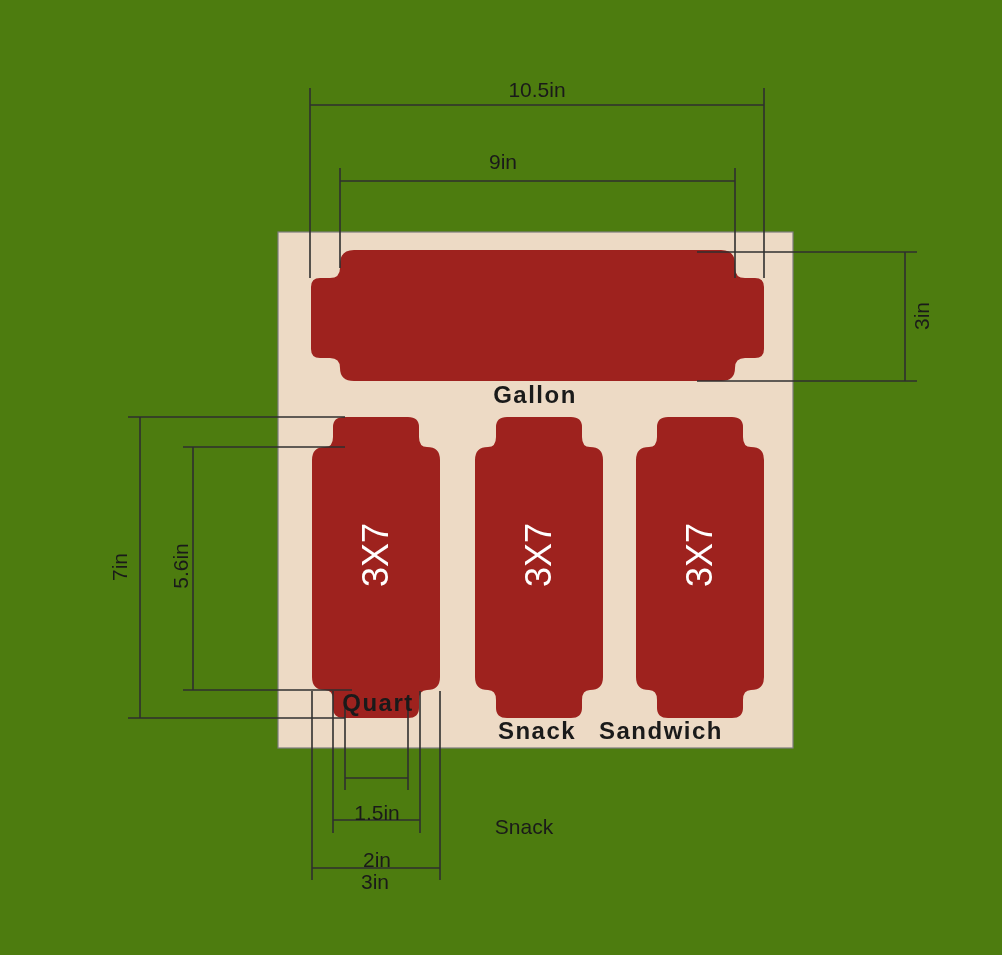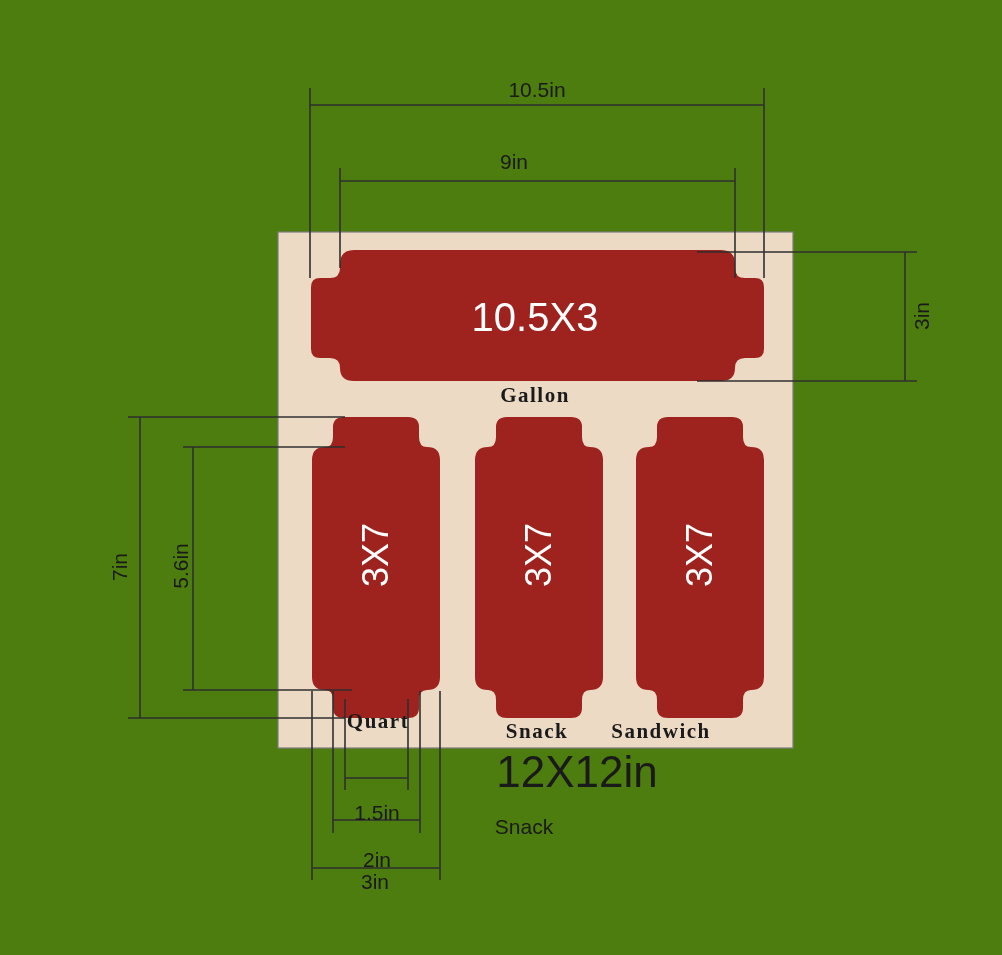--- a/index.html
+++ b/index.html
@@ -18,23 +18,23 @@
     color:#1a1a1a;
     font-size:21px;
     line-height:1;
   }
   .lbl.rot{transform:translate(-50%,-50%) rotate(-90deg);}
   .lbl.white{color:#ffffff;}
   .lbl.big{font-size:44px;}
   .lbl.size-h{font-size:40px;}
   .lbl.size-v{font-size:36px;transform:translate(-50%,-50%) rotate(-90deg);}
   .lbl.pocket-name{
-    font-family:Liberation Serif, serif;
+    font-family:Liberation Sans, sans-serif;
     font-weight:bold;
-    font-size:21px;
+    font-size:24px;
     letter-spacing:1.5px;
   }
 </style>
 </head>
 <body>
 
 <div id="stage">
 
   <svg id="diagram-svg" width="1002" height="955" viewBox="0 0 1002 955">
 
@@ -85,34 +85,32 @@
       <path d="M905,252 V381"></path>
       <path d="M140,417 V718"></path>
       <path d="M193,447 V690"></path>
       <path d="M345,778 H408"></path>
       <path d="M333,820 H420"></path>
       <path d="M312,868 H440"></path>
     </g>
   </svg>
 
   <div class="lbl" style="left:537px;top:89px">10.5in</div>
-  <div class="lbl" style="left:514px;top:161px">9in</div>
+  <div class="lbl" style="left:503px;top:161px">9in</div>
   <div class="lbl rot" style="left:921px;top:316px">3in</div>
   <div class="lbl rot" style="left:119px;top:567px">7in</div>
   <div class="lbl rot" style="left:180px;top:566px">5.6in</div>
   <div class="lbl" style="left:377px;top:812px">1.5in</div>
   <div class="lbl" style="left:377px;top:859px">2in</div>
   <div class="lbl" style="left:375px;top:881px">3in</div>
 
-  <div class="lbl white size-h" style="left:535px;top:317px">10.5X3</div>
   <div class="lbl white size-v" style="left:376px;top:555px">3X7</div>
   <div class="lbl white size-v" style="left:539px;top:555px">3X7</div>
   <div class="lbl white size-v" style="left:700px;top:555px">3X7</div>
 
   <div class="lbl pocket-name" style="left:535px;top:395px">Gallon</div>
-  <div class="lbl pocket-name" style="left:378px;top:721px">Quart</div>
+  <div class="lbl pocket-name" style="left:378px;top:703px">Quart</div>
   <div class="lbl pocket-name" style="left:537px;top:731px">Snack</div>
   <div class="lbl pocket-name" style="left:661px;top:731px">Sandwich</div>
 
-  <div class="lbl big" style="left:577px;top:772px">12X12in</div>
   <div class="lbl" style="left:524px;top:826px">Snack</div>
 
 </div>
 
 </body></html>

